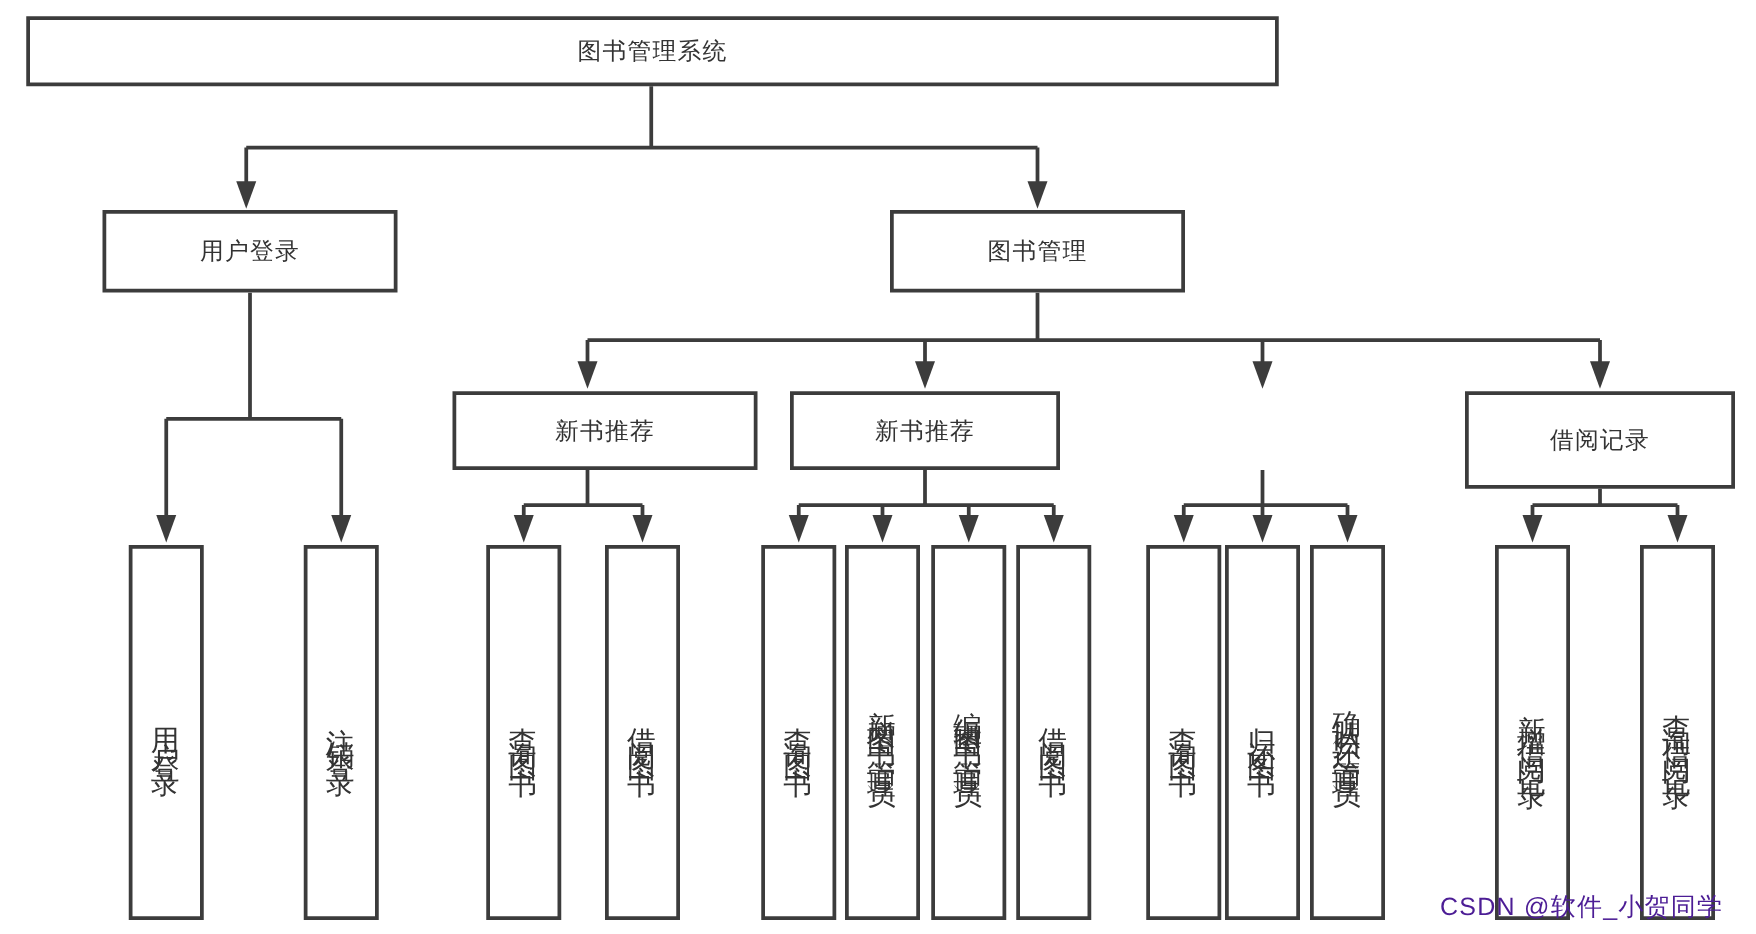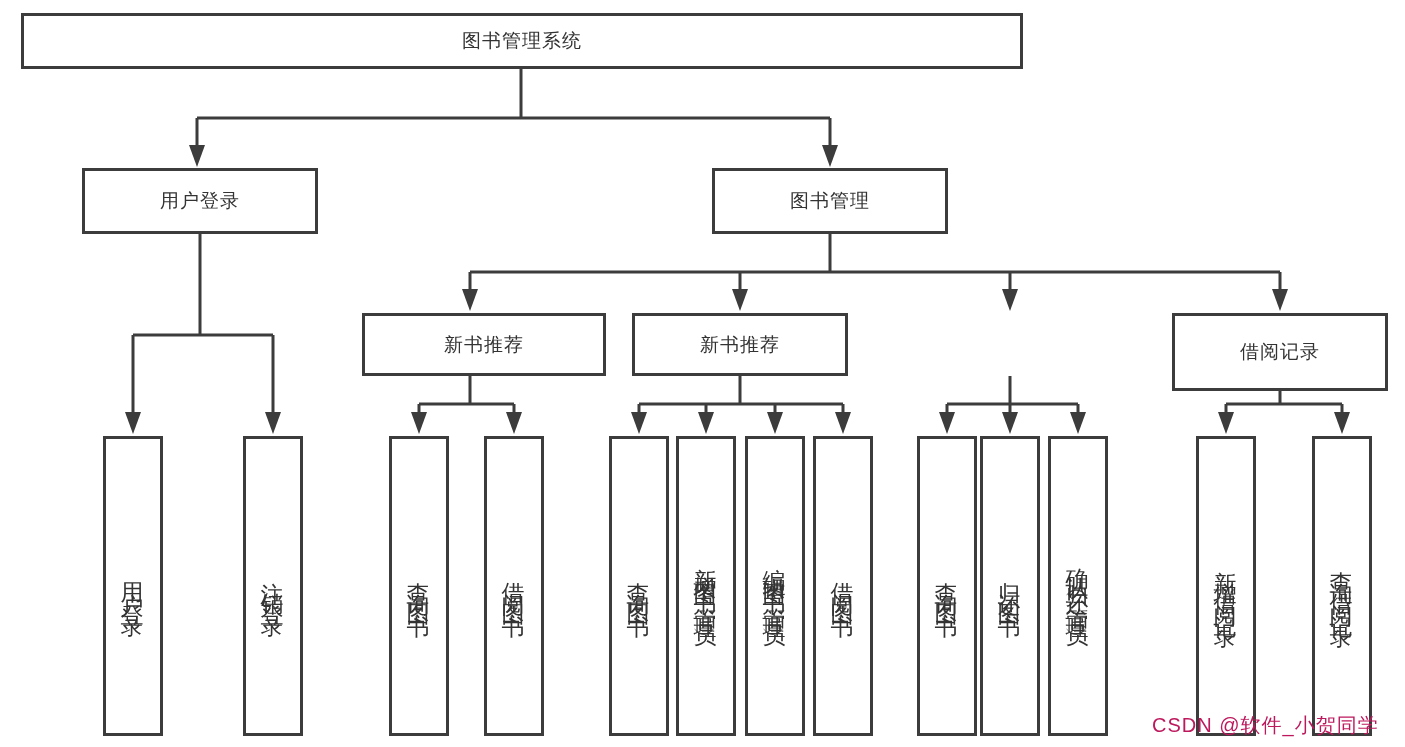--- a/index.html
+++ b/index.html
@@ -41,21 +41,21 @@
     font-size: 23px;
     letter-spacing: 11px;
     color: #333333;
   }
   .leaf.tight span { letter-spacing: 8px; }
   .watermark {
     position: absolute;
     left: 1152px;
     top: 712px;
     font-size: 20px;
-    color: #be185d;
+    color: #4c1d95;
     letter-spacing: 1px;
     z-index: 5;
   }
 </style>
 </head>
 <body>
 
 <div class="canvas">
 
   <svg class="connectors" viewBox="0 0 1405 747" xmlns="http://www.w3.org/2000/svg">

